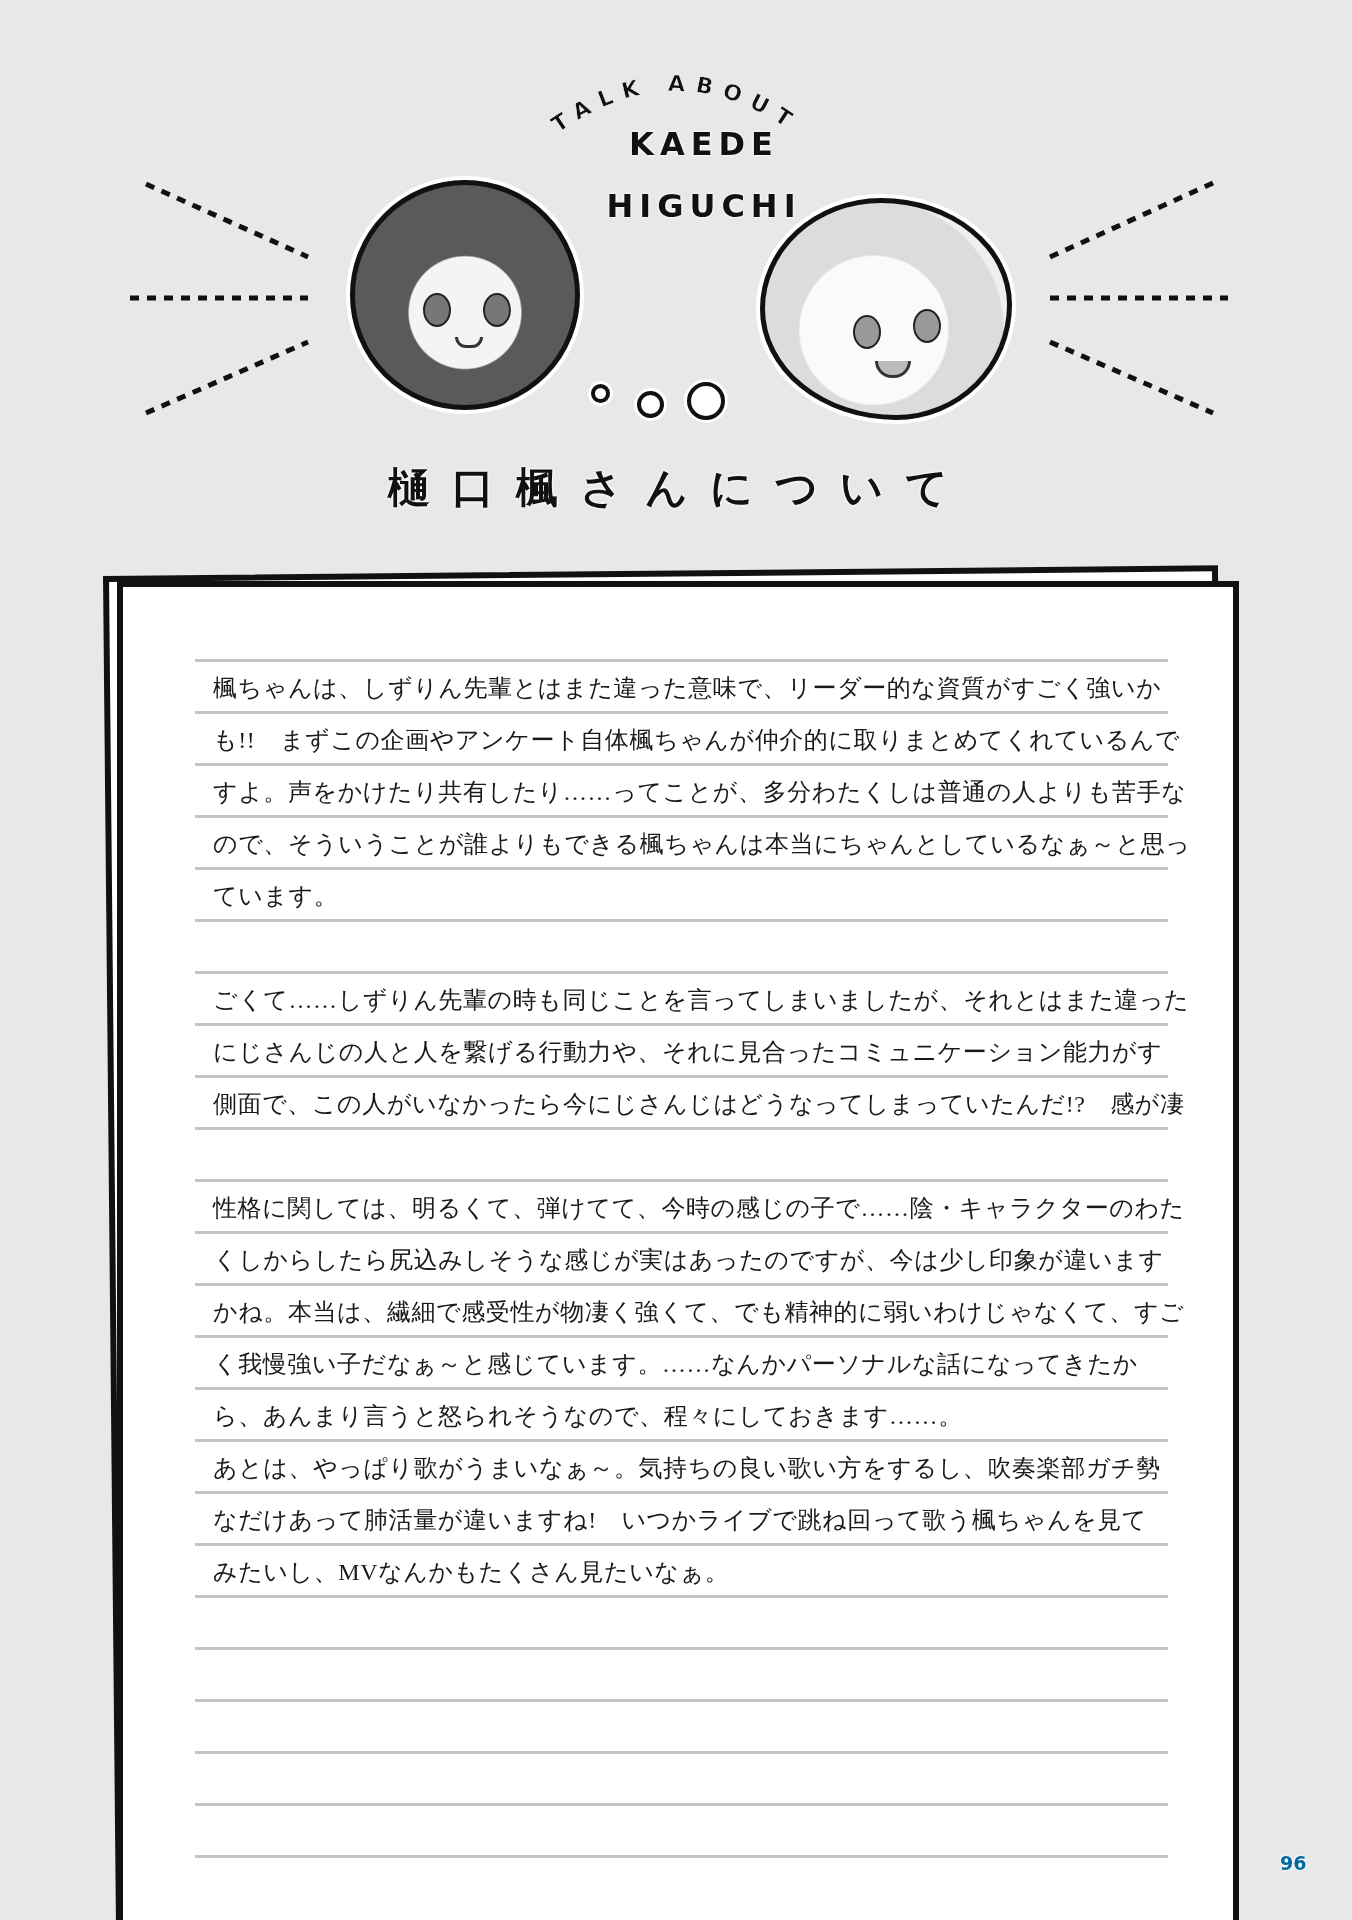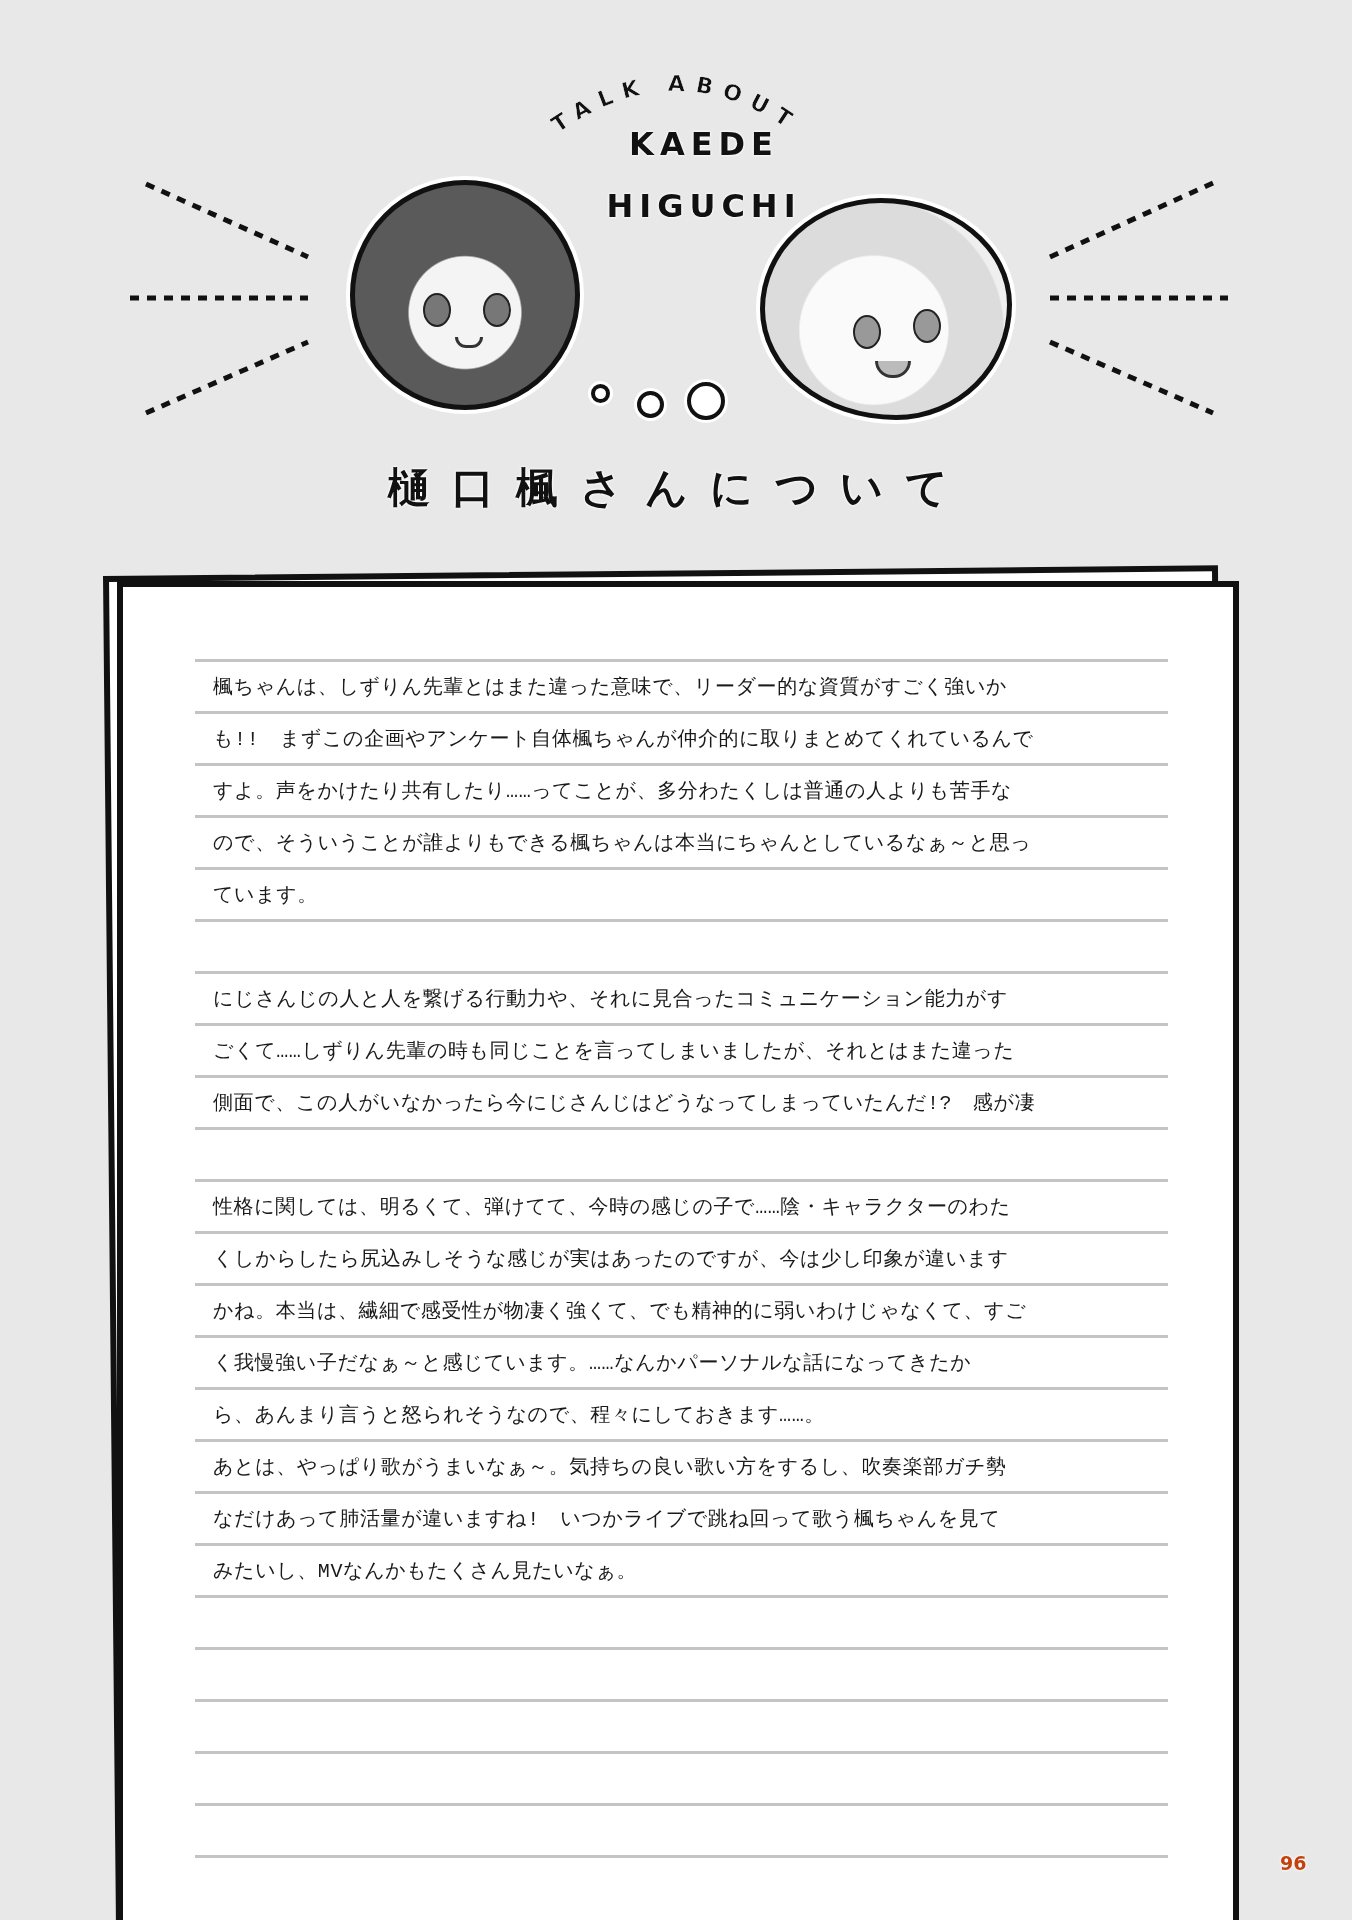--- a/index.html
+++ b/index.html
@@ -61,26 +61,26 @@
   }
   .ruled {
     position: absolute; left: 72px; top: 72px; width: 973px;
   }
   .row {
     position: relative; height: 52px; box-sizing: border-box;
     border-top: 3px solid #c4c4c4;
   }
   .row-text {
     position: absolute; left: 18px; top: 9px;
-    font-family: Liberation Mono, monospace; font-size: 20px; line-height: 34px;
+    font-family: Liberation Serif, serif; font-size: 24px; line-height: 34px;
     color: #1a1a1a; white-space: nowrap; letter-spacing: 0.6px;
   }
   .page-number {
     position: absolute; left: 1280px; top: 1852px;
-    font-family: "DejaVu Sans", sans-serif; font-weight: bold; font-size: 19px; color: #c2410c;
+    font-family: "DejaVu Sans", sans-serif; font-weight: bold; font-size: 19px; color: #0369a1;
     text-shadow: 0 0 3px #fff, 0 0 3px #fff;
   }
 </style>
 </head>
 <body>
 
 <svg class="talk-arc" viewBox="0 0 1352 240">
   <defs>
     <path id="arcPath" d="M 560 132 Q 676 50 792 132" fill="none"></path>
   </defs>
@@ -136,24 +136,24 @@
       <div class="row">
         <span class="row-text">ので、そういうことが誰よりもできる楓ちゃんは本当にちゃんとしているなぁ～と思っ</span>
       </div>
       <div class="row">
         <span class="row-text">ています。</span>
       </div>
       <div class="row">
         <span class="row-text"></span>
       </div>
       <div class="row">
+        <span class="row-text">ごくて……しずりん先輩の時も同じことを言ってしまいましたが、それとはまた違った</span>
+      </div>
+      <div class="row">
         <span class="row-text">にじさんじの人と人を繋げる行動力や、それに見合ったコミュニケーション能力がす</span>
-      </div>
-      <div class="row">
-        <span class="row-text">ごくて……しずりん先輩の時も同じことを言ってしまいましたが、それとはまた違った</span>
       </div>
       <div class="row">
         <span class="row-text">側面で、この人がいなかったら今にじさんじはどうなってしまっていたんだ!?　感が凄</span>
       </div>
       <div class="row">
         <span class="row-text"></span>
       </div>
       <div class="row">
         <span class="row-text">性格に関しては、明るくて、弾けてて、今時の感じの子で……陰・キャラクターのわた</span>
       </div>

